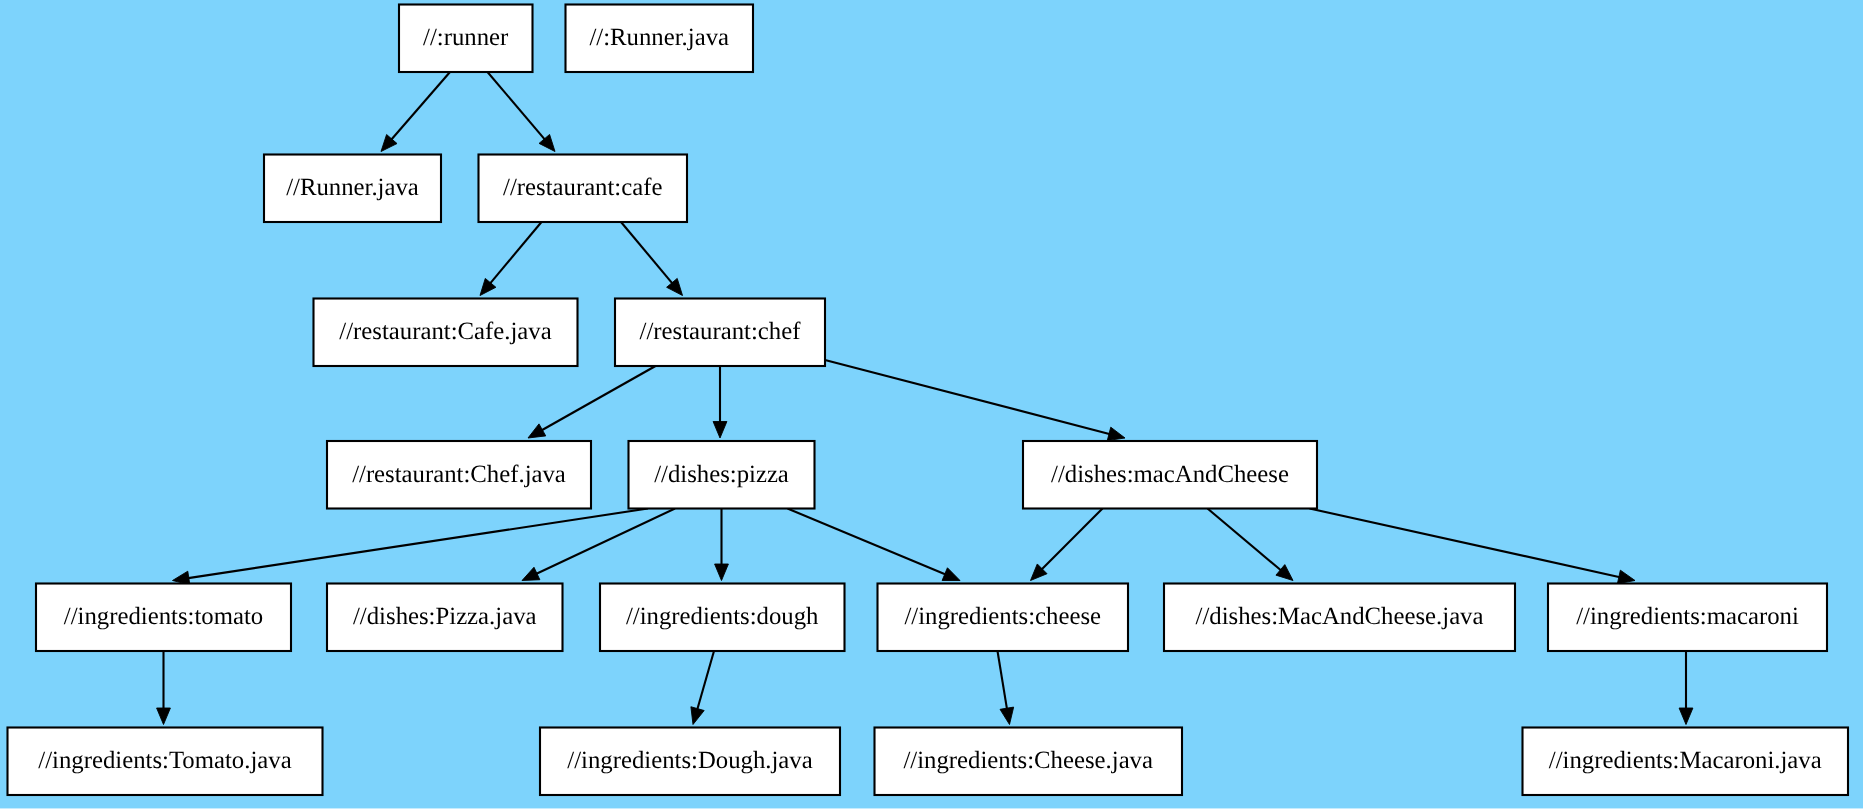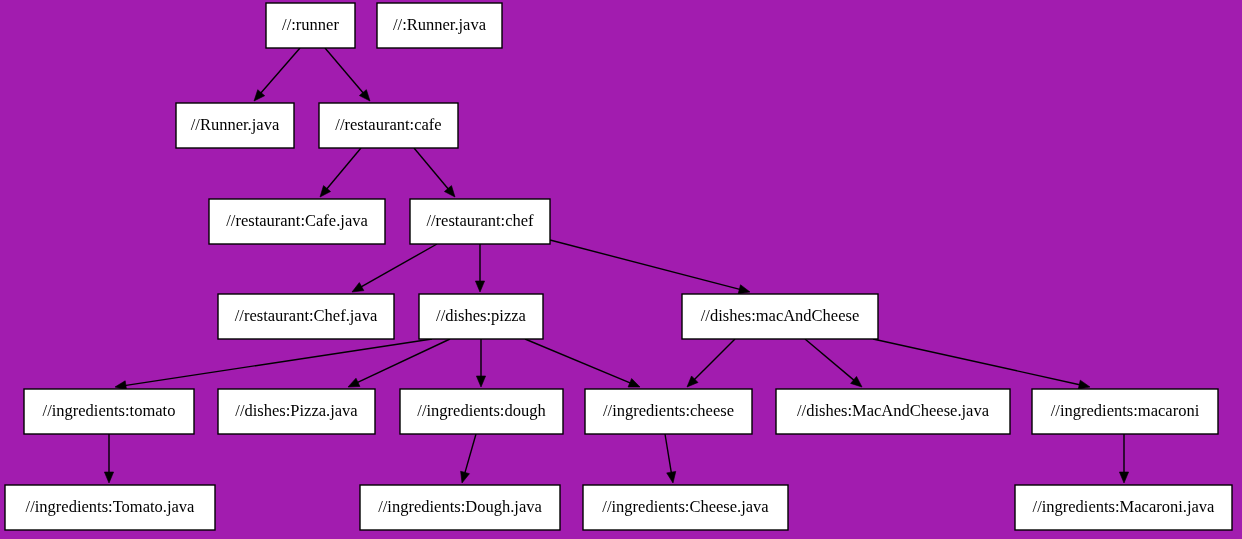--- a/index.html
+++ b/index.html
@@ -4,21 +4,21 @@
 <style>
   html, body {
     margin: 0;
     padding: 0;
     background: #ffffff;
   }
   #graph-root {
     position: relative;
     width: 1242px;
     height: 539px;
-    background: #a21caf;
+    background: #7dd3fc;
     overflow: hidden;
     font-family: "Liberation Serif", "DejaVu Serif", serif;
   }
   #graph-svg {
     display: block;
     width: 1242px;
     height: 539px;
   }
   .node-box {
     fill: #ffffff;

